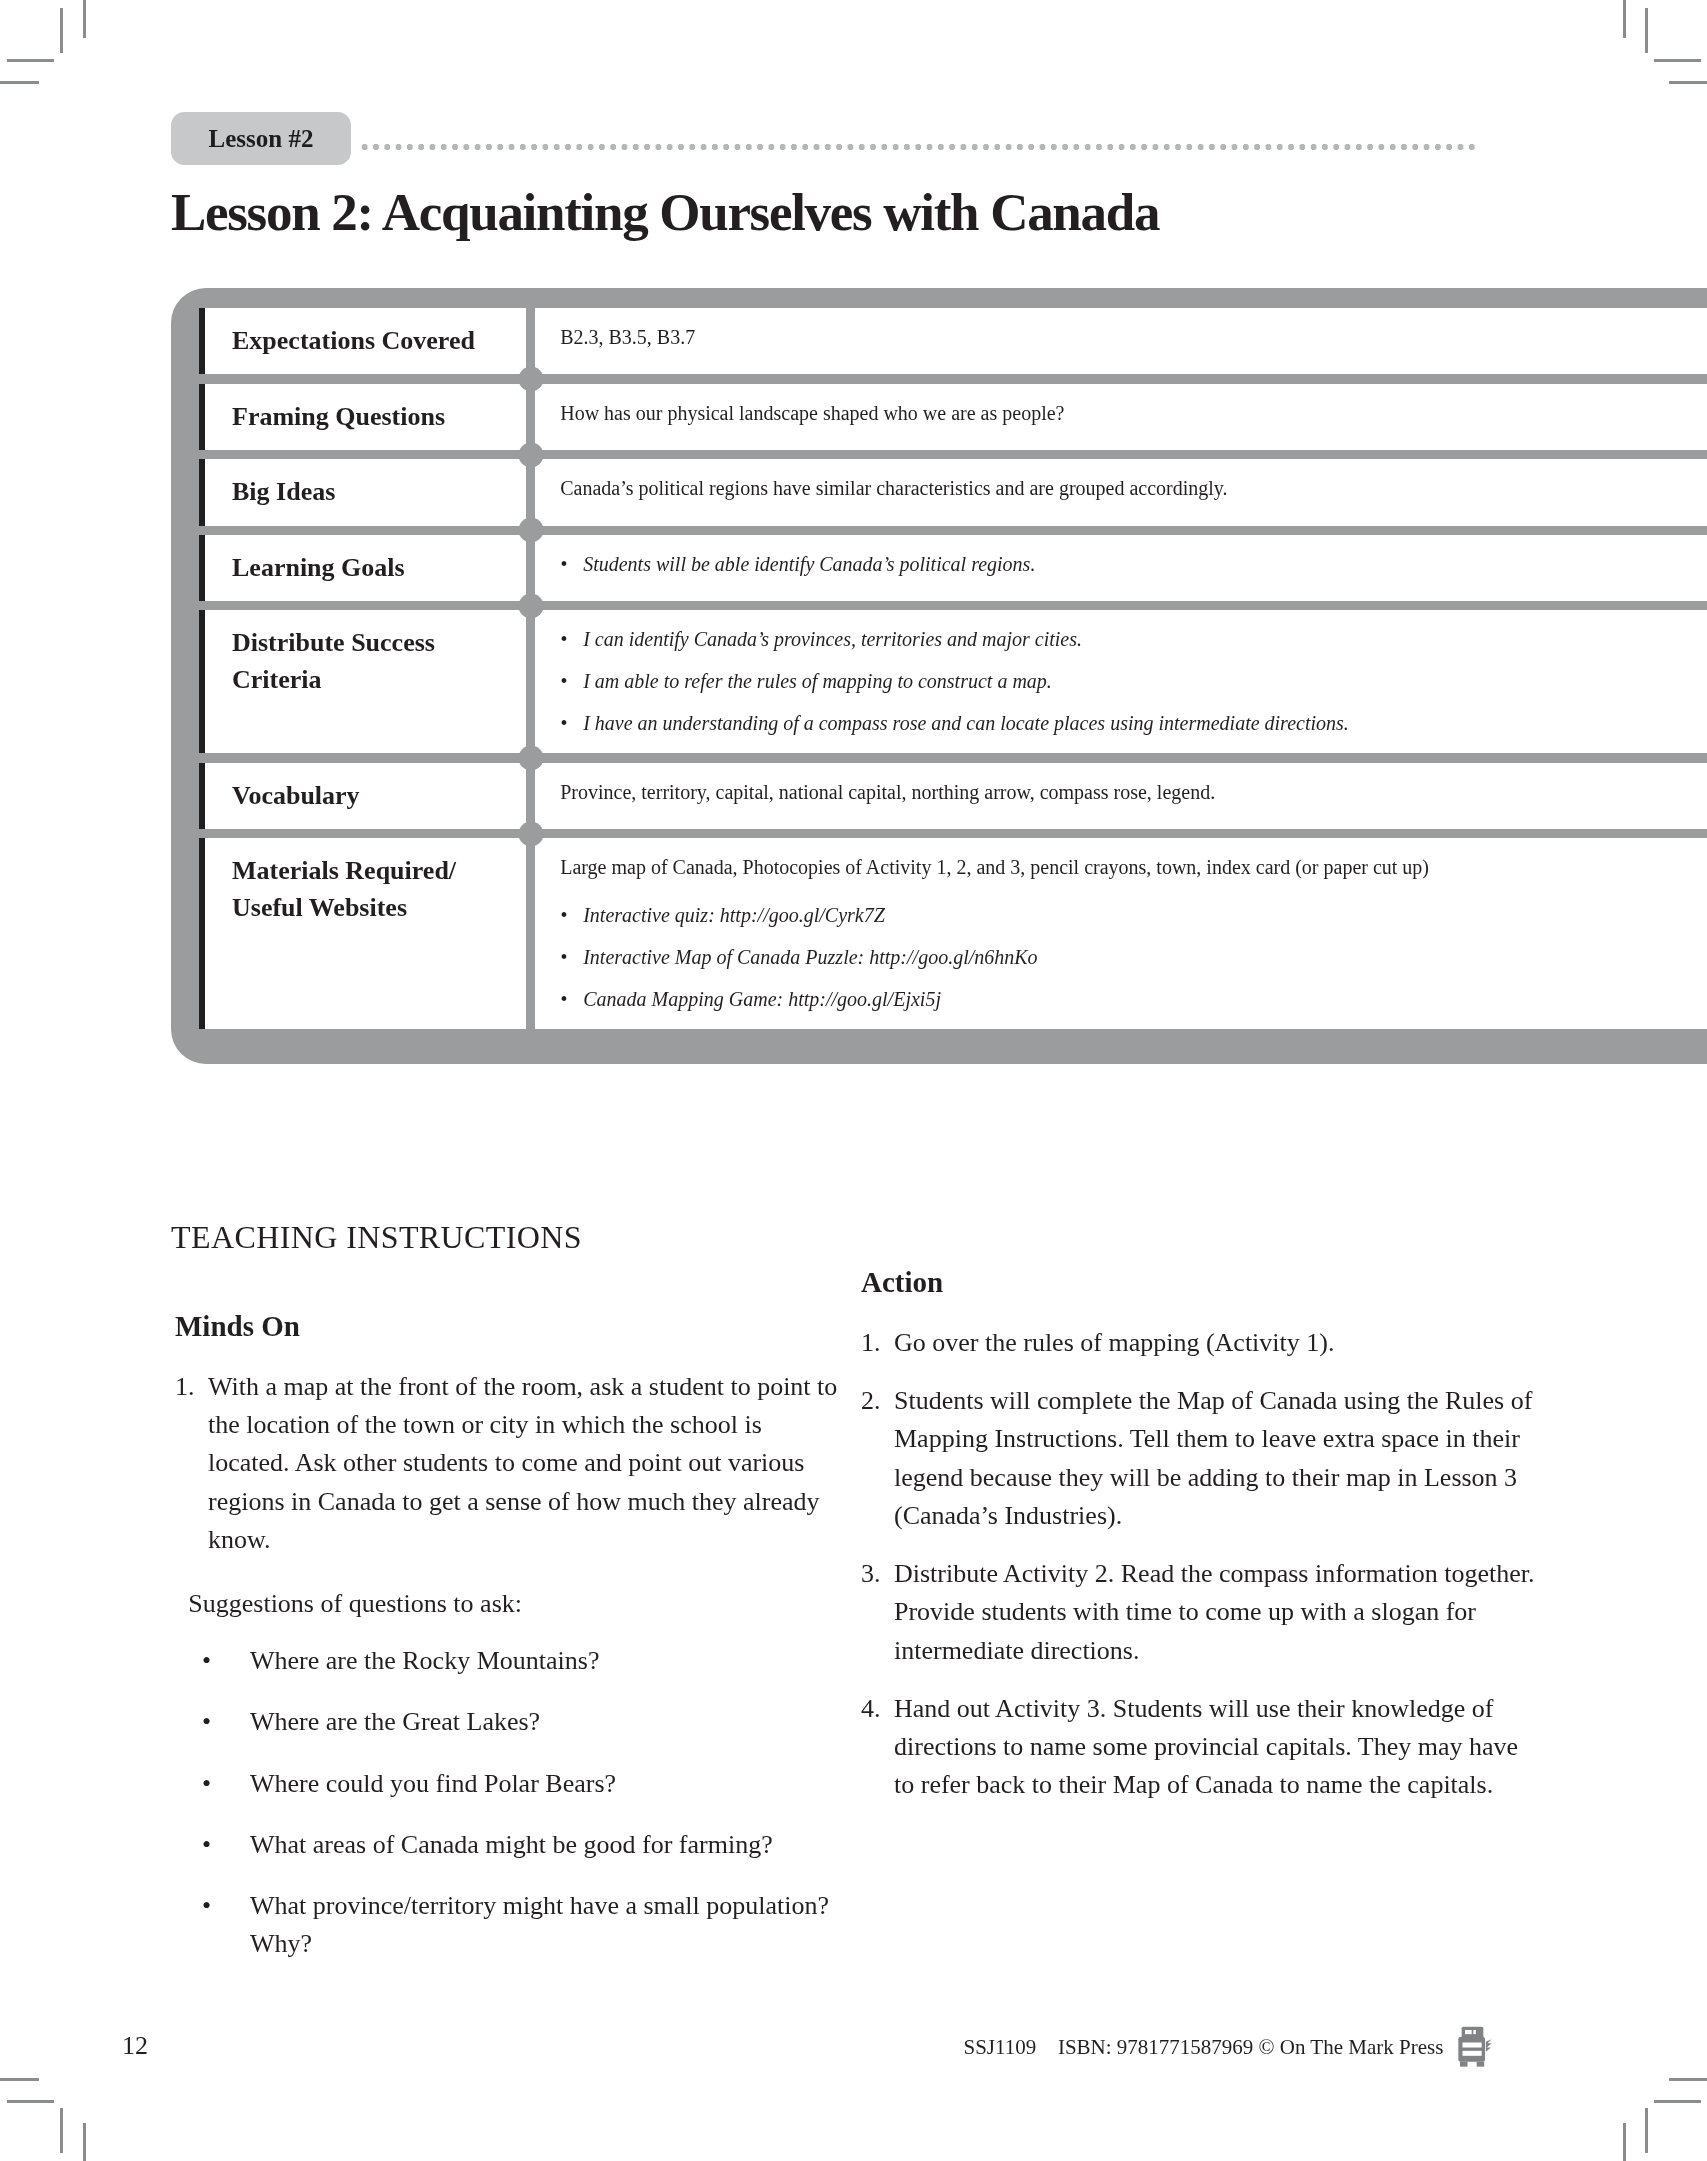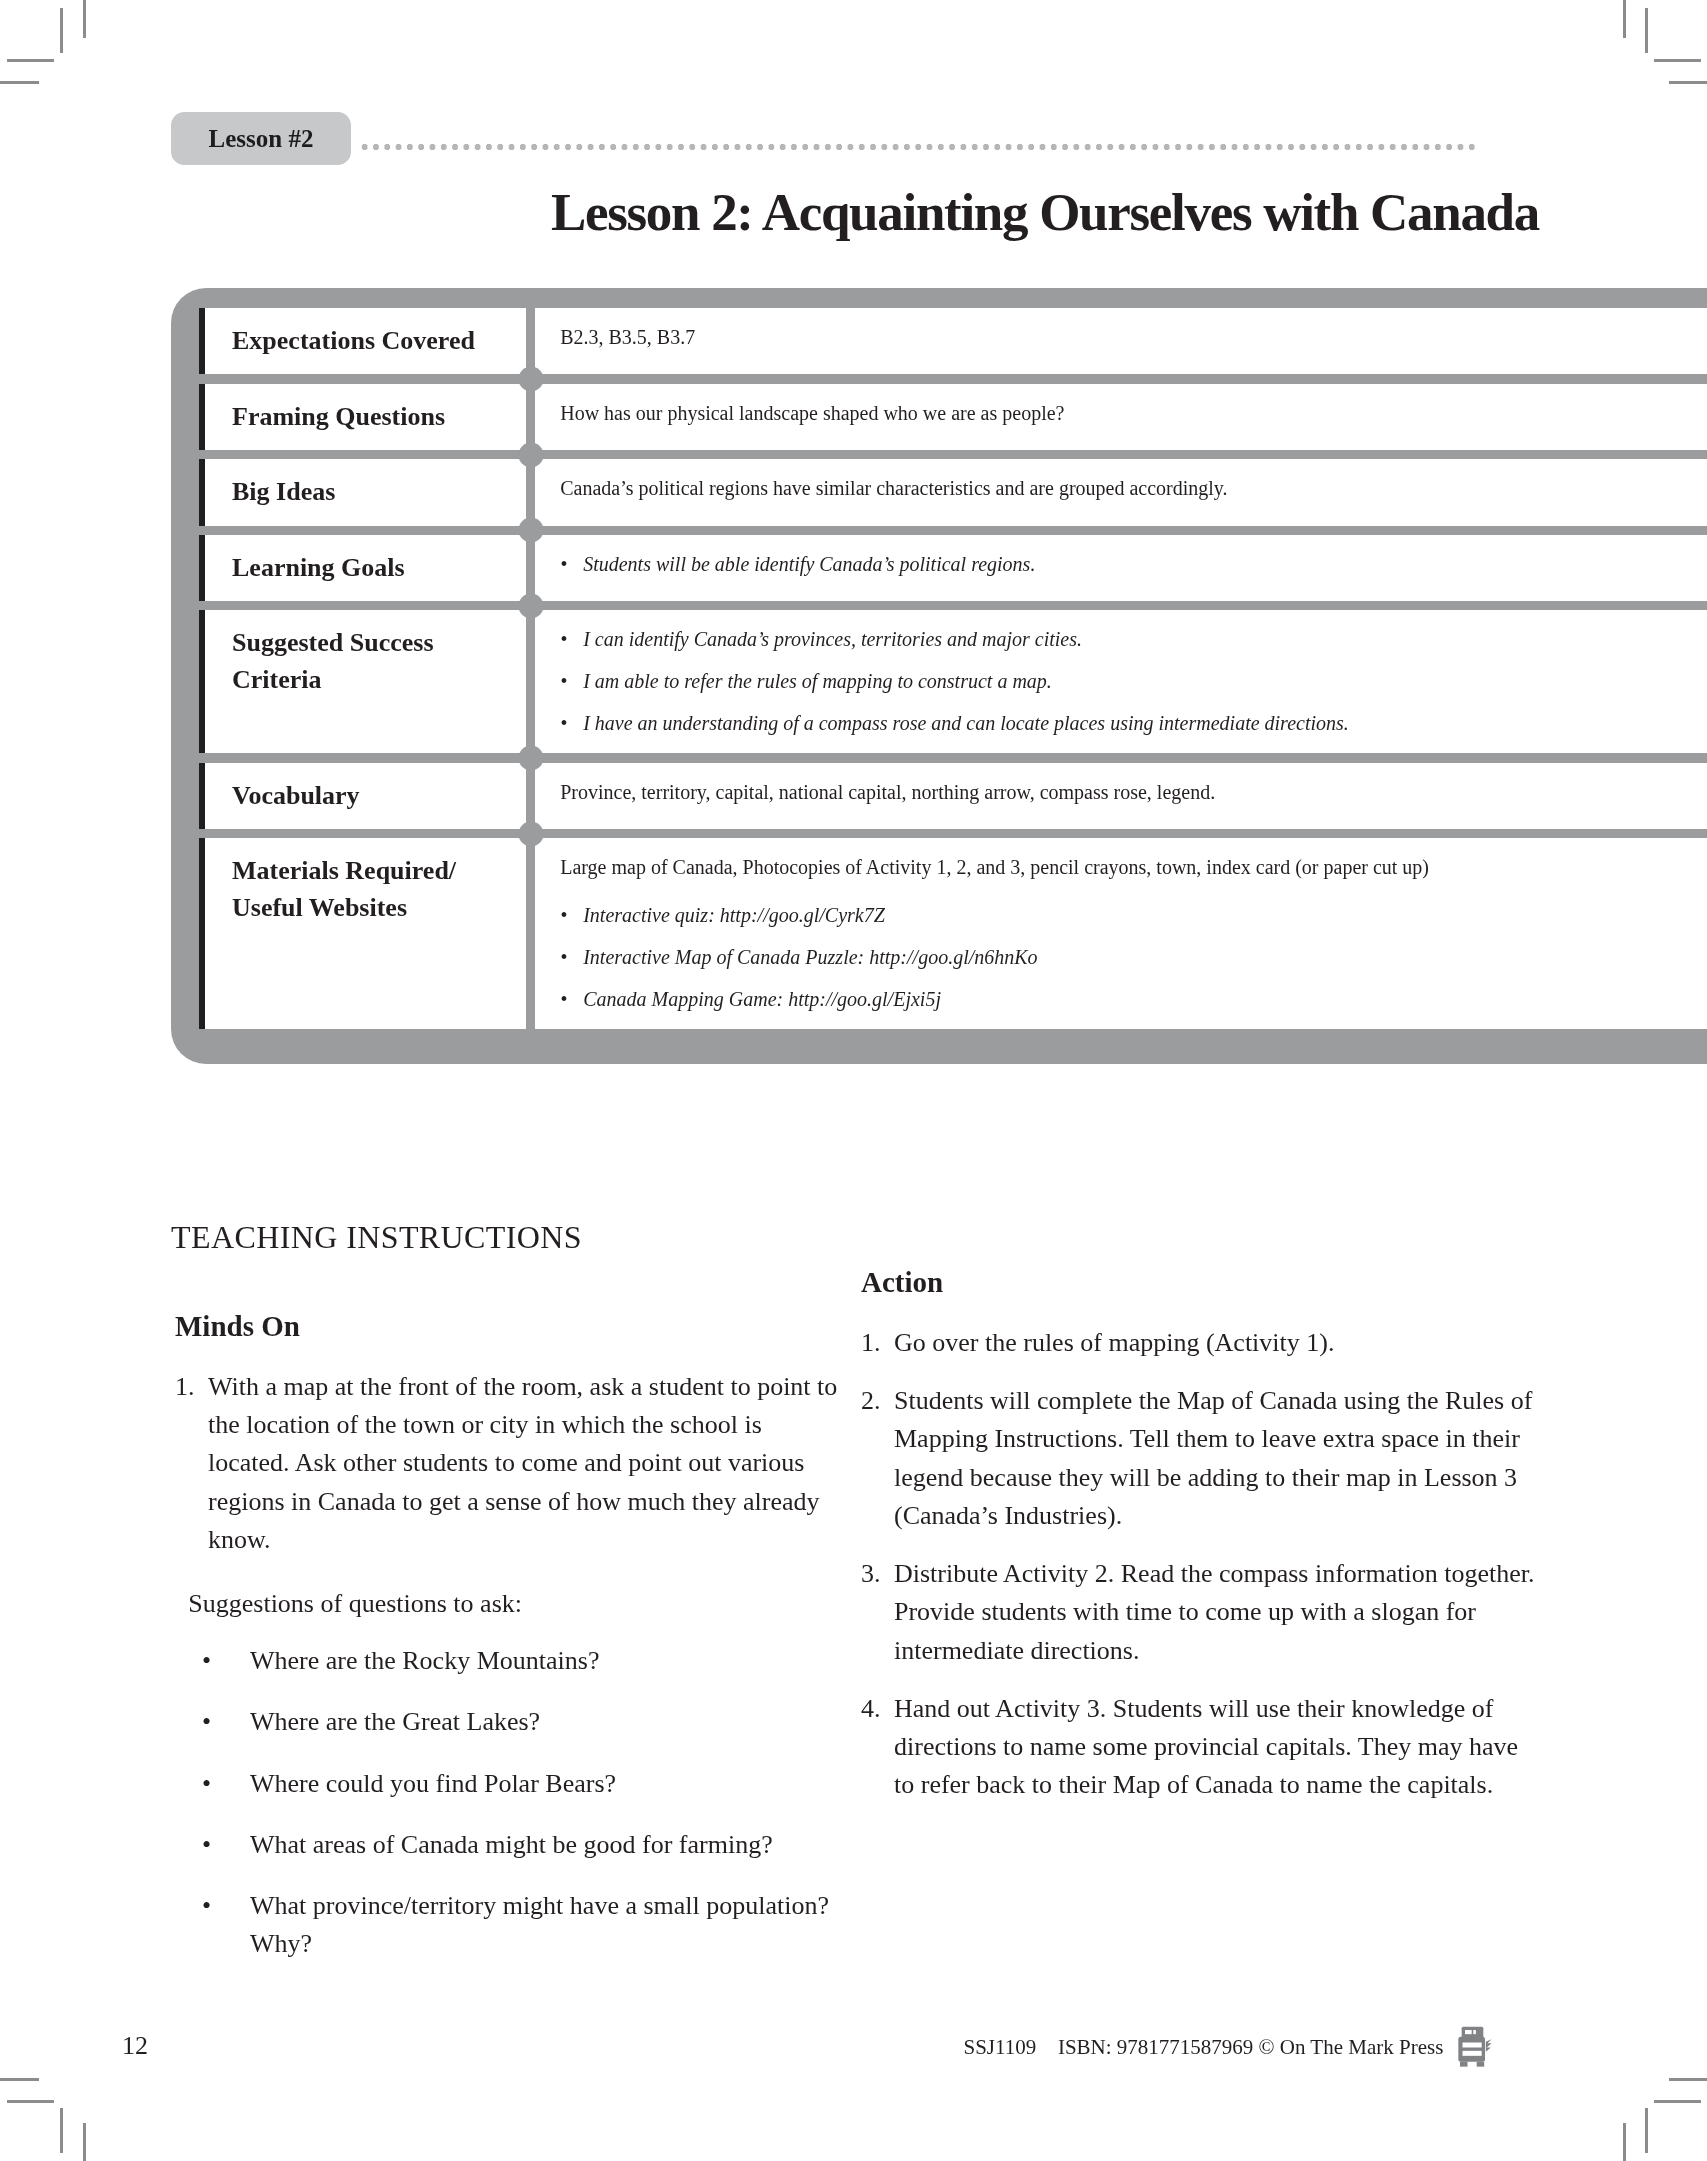--- a/index.html
+++ b/index.html
@@ -21,21 +21,21 @@
     font-weight:bold;font-size:25px;color:#1d1d1f;
   }
   .dotted-line{
     position:absolute;left:359px;top:143px;width:1119px;height:7.5px;
     background-image:radial-gradient(circle, #b4b6b8 0 2.8px, transparent 3px);
     background-size:11.3px 7.5px;background-repeat:repeat-x;background-position:0 center;
   }
   
   .title{
     position:absolute;left:171px;top:182px;width:1368px;
-    text-align:right;font-size:53px;font-weight:700;letter-spacing:-1.3px;
+    text-align:left;font-size:53px;font-weight:700;letter-spacing:-1.3px;
     margin:0;
   }
   
   .info-table{
     position:absolute;left:171px;top:288px;width:1620px;
     background:#9a9c9e;border-radius:35px;
     box-sizing:border-box;padding:20px 32px 35px 28px;
   }
   .rows{display:flex;flex-direction:column;gap:9.2px;}
   .trow{display:flex;align-items:stretch;}
@@ -150,21 +150,21 @@
       <div class="tlabel">Learning Goals</div>
       <div class="tdivider"></div>
       <div class="tvalue">
             <div class="bullet-item">
               <span class="btext">Students will be able identify Canada’s political regions.</span>
             </div>
           </div>
     </div>
 
     <div class="trow">
-      <div class="tlabel">Suggested Success Criteria</div>
+      <div class="tlabel">Distribute Success Criteria</div>
       <div class="tdivider"></div>
       <div class="tvalue">
             <div class="bullet-item">
               <span class="btext">I can identify Canada’s provinces, territories and major cities.</span>
             </div>
             <div class="bullet-item">
               <span class="btext">I am able to refer the rules of mapping to construct a map.</span>
             </div>
             <div class="bullet-item">
               <span class="btext">I have an understanding of a compass rose and can locate places using intermediate directions.</span>

